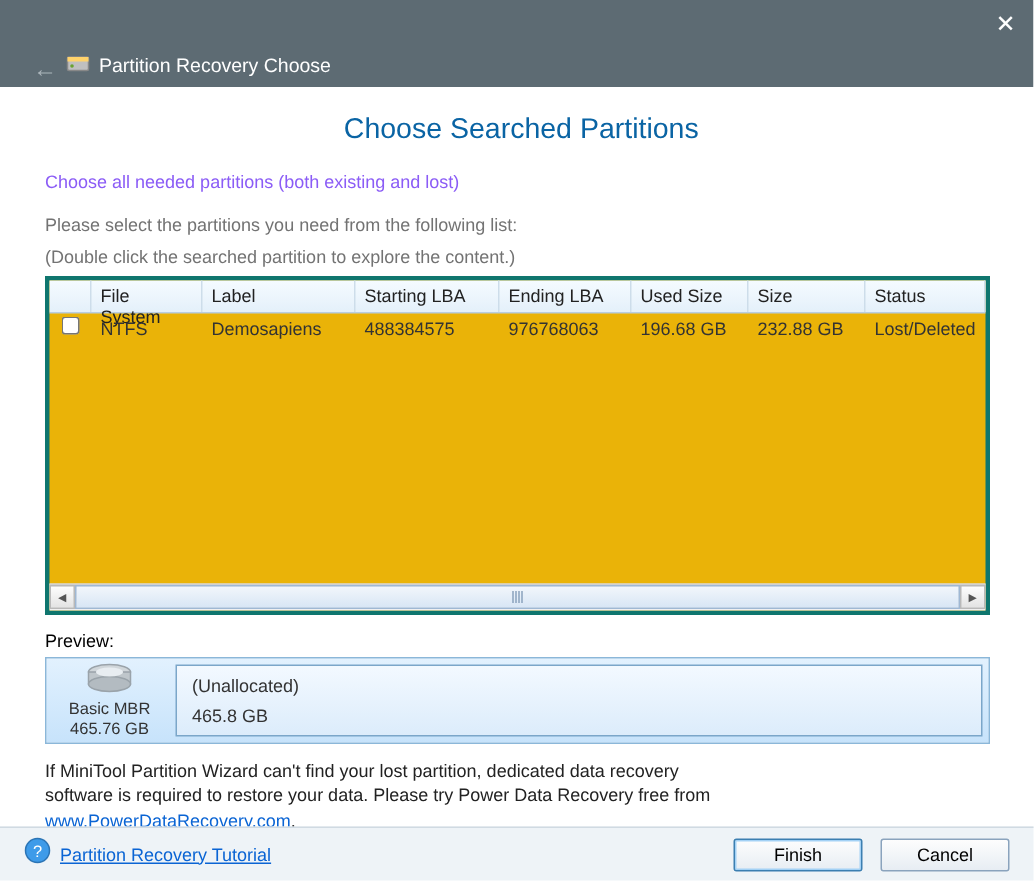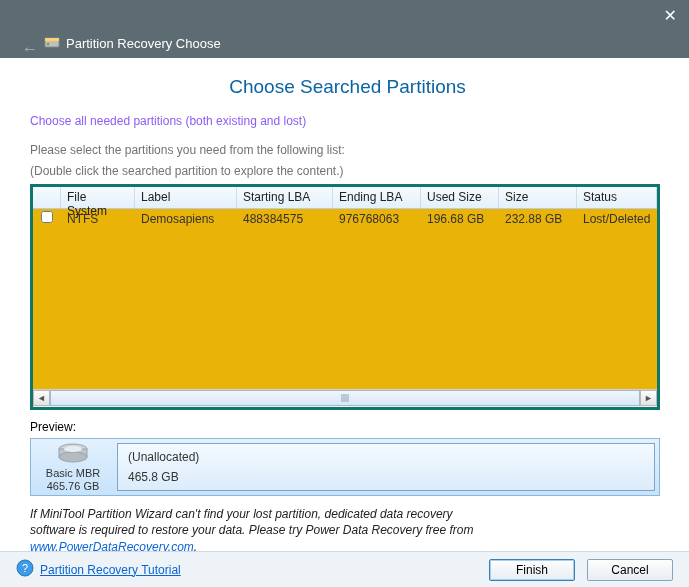--- a/index.html
+++ b/index.html
@@ -34,21 +34,21 @@
 .hscroll .grip i{width:1px;height:8px;background:#8aa3bd;}
 
 .preview-label { font-size:12px; margin:10px 0 4px 0; }
 .preview { width:630px; height:58px; border:1px solid #8bb7d9; background:linear-gradient(#e2f1fe,#c7e3fb); display:flex; padding:4px; gap:6px;}
 .disk-tile { width:76px; display:flex; flex-direction:column; align-items:center; justify-content:center;}
 .disk-tile .dlabel{font-size:11px; color:#333; text-align:center; line-height:1.15;}
 .part { flex:1; border:1px solid #7ba6c9; background:linear-gradient(#f3f9ff,#dcecfb); padding:6px 10px; display:flex; flex-direction:column; justify-content:space-between;}
 .part .pname{font-size:12px;color:#333;}
 .part .psize{font-size:12px;color:#333;}
 
-.note { font-size:12px; color:#222; line-height:1.4; margin-top:10px; width:560px;font-style:italic;}
+.note { font-size:12px; color:#222; line-height:1.4; margin-top:10px; width:560px;}
 .note a{ color:#0a64d4; text-decoration:underline;}
 
 .footer { position:absolute; bottom:0; left:0; right:0; height:36px; background:#eef3f7; border-top:1px solid #d0dae2; display:flex; align-items:center; padding:0 16px; }
 .footer .help { display:flex; align-items:center; gap:6px;}
 .footer .help svg{width:18px;height:18px;}
 .footer .help a{font-size:12px; color:#0a64d4; text-decoration:underline;}
 .footer .spacer{flex:1;}
 .footer button{ width:86px; height:22px; font-size:12px; background:linear-gradient(#fdfdfd,#e7edf3); border:1px solid #8aa3bd; border-radius:2px; margin-left:12px; cursor:pointer;}
 .footer button.primary{ border-color:#3c7fb1; box-shadow:0 0 0 1px #a3d1f5 inset;}
 </style>

